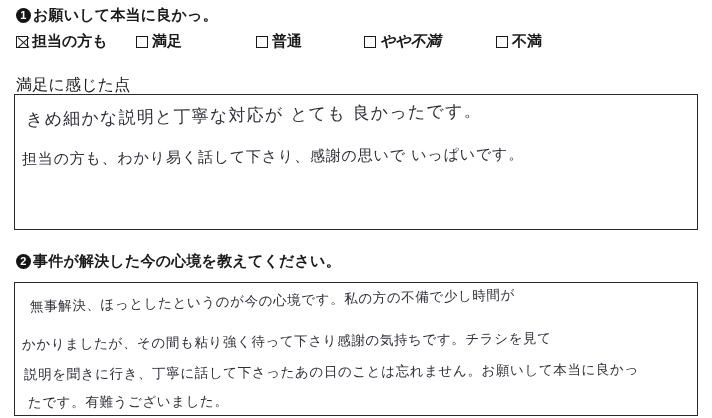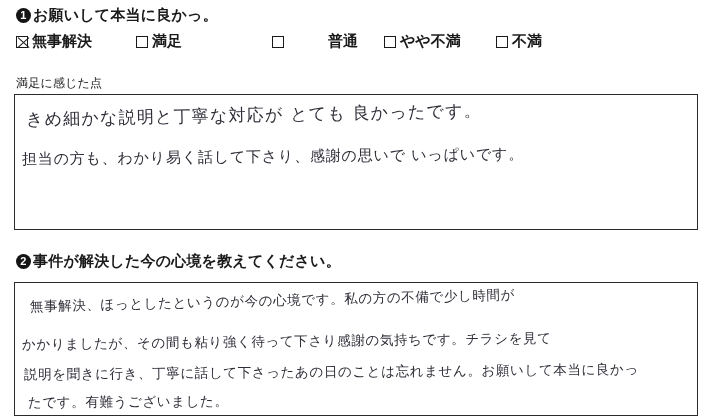--- a/index.html
+++ b/index.html
@@ -80,30 +80,30 @@
     left: -1px;
     top: 5px;
     width: 15px;
     height: 1.3px;
   }
   .box.checked::before { transform: rotate(42deg); }
   .box.checked::after  { transform: rotate(-42deg); }
 
   .c0 { left: 0px; }
   .c1 { left: 120px; }
-  .c2 { left: 256px; gap: 40px; }
-  .c3 { left: 368px; }
+  .c2 { left: 240px; }
+  .c3 { left: 348px; font-style: italic; }
   .c4 { left: 480px; }
 
   
   .sub-label {
     position: absolute;
     left: 16px;
     top: 75px;
-    font-size: 12px;
+    font-size: 16px;
     letter-spacing: 0.2px;
   }
 
   
   .answer-box {
     position: absolute;
     border: 1.2px solid #2b2b2b;
     background: #ffffff;
     box-sizing: border-box;
   }
@@ -155,21 +155,21 @@
 <div class="sheet">
 
   <div class="q-line q1">
     <span class="circle-num">1</span>
     <span>お願いして本当に良かっ。</span>
   </div>
 
   <div class="choices">
     <div class="choice c0">
       <span class="box checked"></span>
-      <span>無事解決</span>
+      <span>担当の方も</span>
     </div>
     <div class="choice c1">
       <span class="box"></span>
       <span>満足</span>
     </div>
     <div class="choice c2">
       <span class="box"></span>
       <span>普通</span>
     </div>
     <div class="choice c3">

